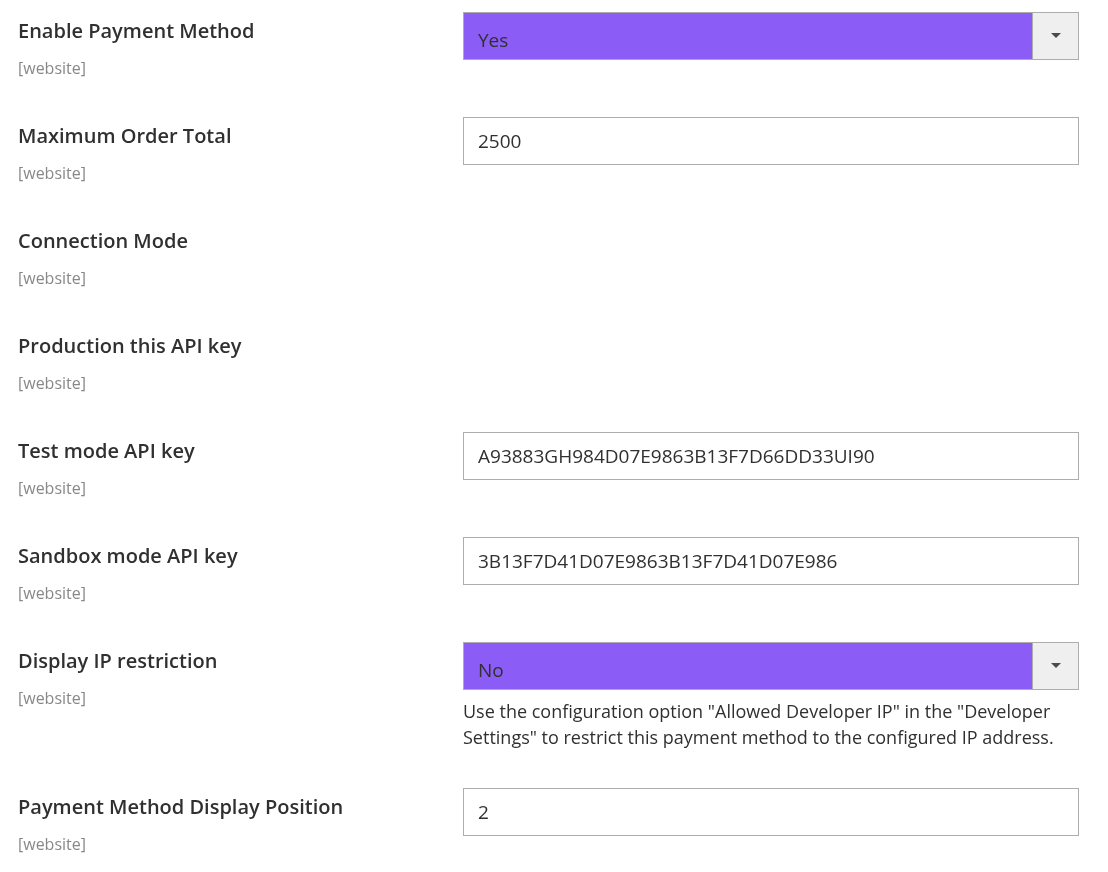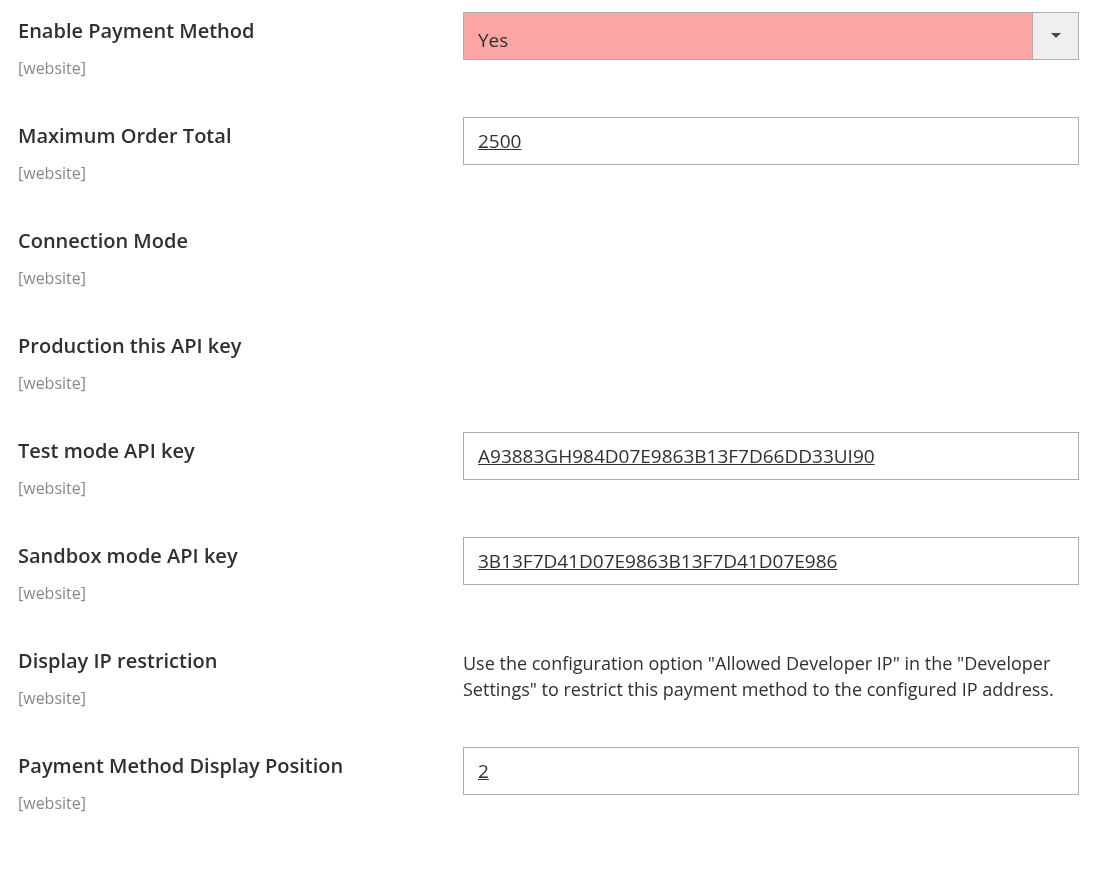--- a/index.html
+++ b/index.html
@@ -42,32 +42,31 @@
     .text-input {
       width: 100%;
       height: 48px;
       border: 1px solid #adadad;
       background: #fff;
       font-size: 19px;
       padding: 0 14px;
       color: #303030;
       font-family: inherit;
       outline: none;
-      text-decoration: underline;
     }
     .select-wrap {
       position: relative;
       width: 100%;
       height: 48px;
     }
     .select-control {
       width: 100%;
       height: 48px;
       border: 1px solid #adadad;
-      background: #fca5a5;
+      background: #8b5cf6;
       font-size: 19px;
       padding: 8px 60px 0 14px;
       color: #303030;
       font-family: inherit;
       appearance: none;
       -webkit-appearance: none;
       -moz-appearance: none;
       outline: none;
       cursor: pointer;
     }
@@ -162,20 +161,30 @@
     <input type="text" class="text-input" value="3B13F7D41D07E9863B13F7D41D07E986" style="">
   </div>
 </div>
 
 <div class="field-row">
   <div class="label-col">
     <span class="label-text">Display IP restriction</span>
     <span class="scope-text">[website]</span>
   </div>
   <div class="input-col">
+    <div class="select-wrap">
+      <select class="select-control">
+        <option>No</option>
+      </select>
+      <span class="select-arrow-box">
+        <svg viewBox="0 0 12 8">
+            <path d="M1 1 L6 6 L11 1 Z"></path>
+          </svg>
+      </span>
+    </div>
     <p class="helper-text">Use the configuration option "Allowed Developer IP" in the "Developer Settings" to restrict this payment method to the configured IP address.</p>
   </div>
 </div>
 
 <div class="field-row">
   <div class="label-col">
     <span class="label-text">Payment Method Display Position</span>
     <span class="scope-text">[website]</span>
   </div>
   <div class="input-col">

